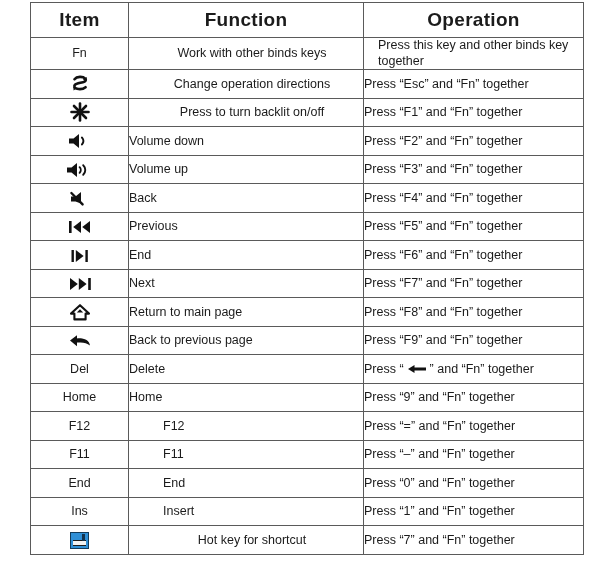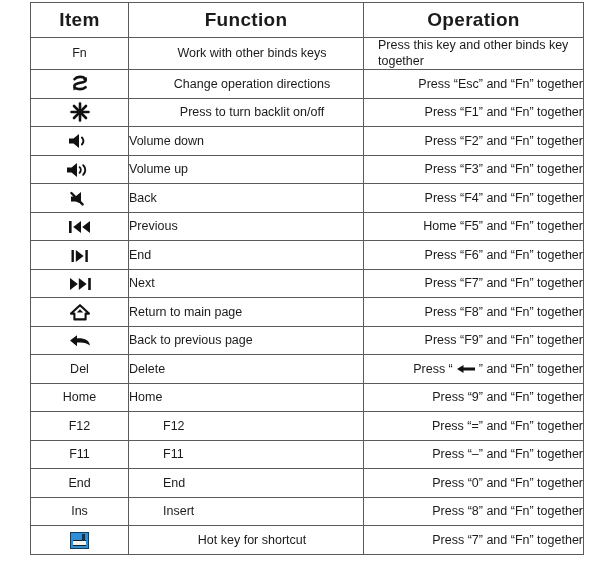--- a/index.html
+++ b/index.html
@@ -84,21 +84,21 @@
     font-size: 12.5px;
     white-space: nowrap;
   }
   td.func.ctr {
     text-align: center;
     padding-left: 12px;
   }
   td.func.nudge { padding-left: 34px; }
 
   td.oper {
-    text-align: right;
+    text-align: left;
     font-size: 12.5px;
     white-space: nowrap;
     padding: 0 4px;
   }
   td.oper.twoline {
     text-align: left;
     padding-left: 14px;
     white-space: normal;
     line-height: 1.25;
   }
@@ -243,21 +243,21 @@
         <td class="item glyph">
           <span class="ico">
             <svg class="icon" width="26" height="14" viewBox="0 0 26 14" aria-hidden="true">
               <rect x="2" y="1" width="2.6" height="12" fill="#111"></rect>
               <path d="M14 1 L14 13 L6.2 7 Z" fill="#111"></path>
               <path d="M23 1 L23 13 L15.2 7 Z" fill="#111"></path>
             </svg>
           </span>
         </td>
         <td class="func">Previous</td>
-        <td class="oper">Home “F5” and “Fn” together</td>
+        <td class="oper">Press “F5” and “Fn” together</td>
       </tr>
 
       <tr>
         <td class="item glyph">
           <span class="ico">
             <svg class="icon" width="20" height="14" viewBox="0 0 20 14" aria-hidden="true">
               <rect x="1.5" y="1" width="2.4" height="12" fill="#111"></rect>
               <path d="M5.8 1 L13.6 7 L5.8 13 Z" fill="#111"></path>
               <rect x="15.4" y="1" width="2.4" height="12" fill="#111"></rect>
             </svg>
@@ -338,21 +338,21 @@
 
       <tr>
         <td class="item">End</td>
         <td class="func nudge">End</td>
         <td class="oper">Press “0” and “Fn” together</td>
       </tr>
 
       <tr>
         <td class="item">Ins</td>
         <td class="func nudge">Insert</td>
-        <td class="oper">Press “8” and “Fn” together</td>
+        <td class="oper">Press “1” and “Fn” together</td>
       </tr>
 
       <tr>
         <td class="item glyph">
           <span class="shortcut-ico"></span>
         </td>
         <td class="func ctr">Hot key for shortcut</td>
         <td class="oper">Press “7” and “Fn” together</td>
       </tr>
 

